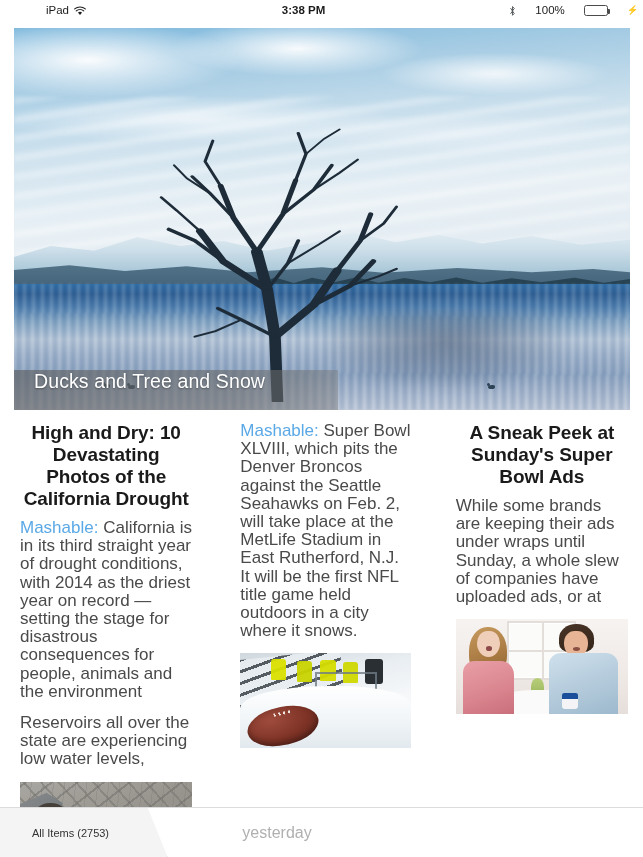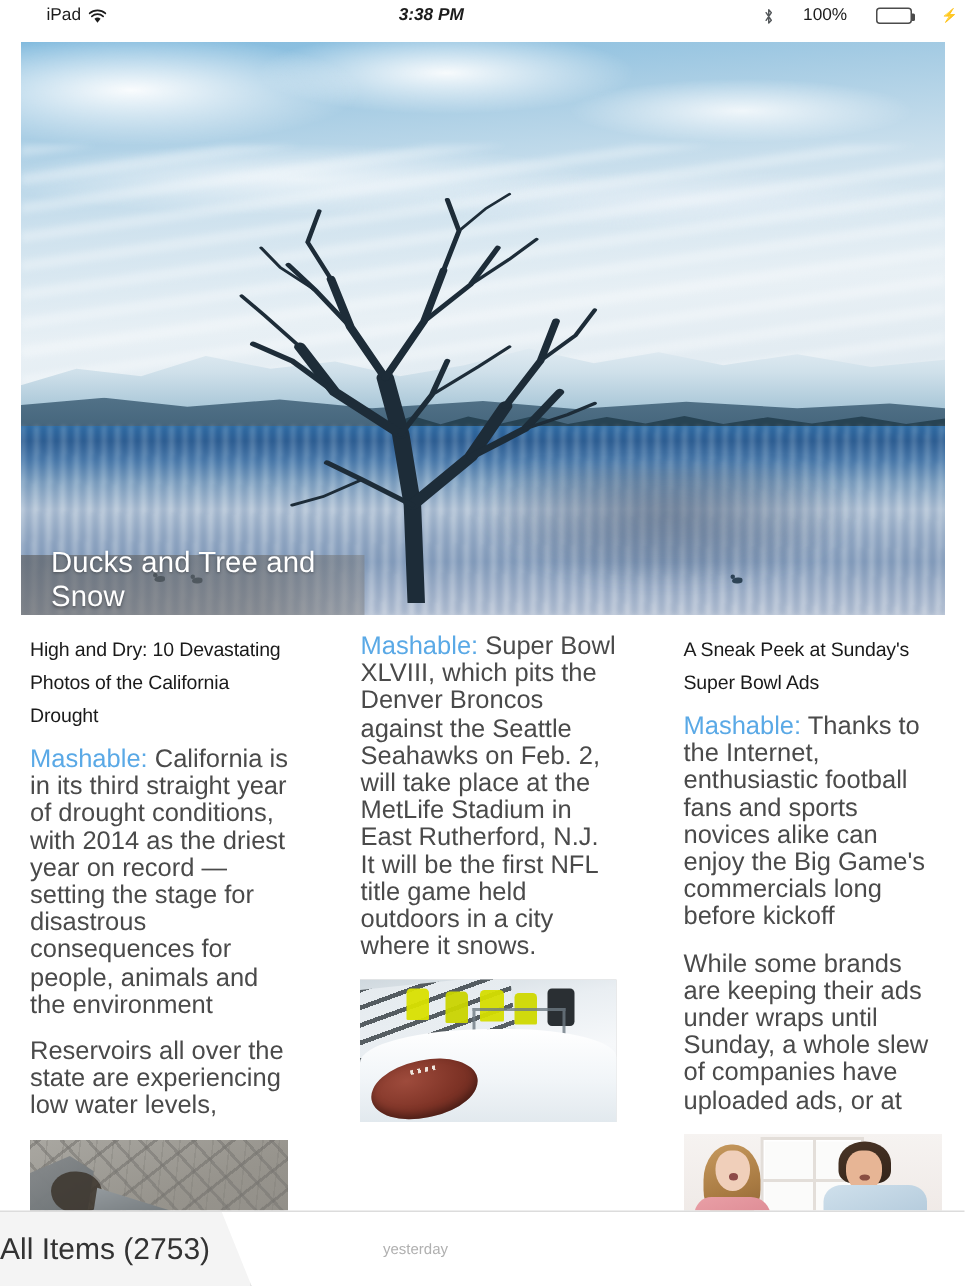--- a/index.html
+++ b/index.html
@@ -12,22 +12,22 @@
     overflow:hidden;
   }
 
   
   .status-bar{
     position:absolute; top:0; left:0; width:643px; height:20px;
     display:flex; align-items:center;
     font-size:11.5px; color:#1c1c1c;
     background:#ffffff;
   }
-  .sb-left{ position:absolute; left:7px; display:flex; align-items:center; gap:5px;padding-left:24px; }
-  .sb-center{ position:absolute; left:0; width:575px; text-align:center; font-weight:bold; font-size:11.5px;font-style:italic; }
+  .sb-left{ position:absolute; left:22px; display:flex; align-items:center; gap:5px;padding-left:24px; }
+  .sb-center{ position:absolute; left:16px; width:575px; text-align:center; font-weight:bold; font-size:11.5px; }
   .sb-right{ position:absolute; right:5px; display:flex; align-items:center; gap:19px; }
   .sb-device{ font-size:11.5px; }
   .wifi-icon{ display:inline-block; width:12px; height:10px; position:relative; top:1px; }
   .bt-icon{ display:inline-block; width:7px; height:12px; position:relative; top:1px; }
   .batt-pct{ font-size:11.5px; }
   .battery{
     position:relative; width:24px; height:11px;
     border:1px solid #4b4b4b; border-radius:2.5px;
     padding:1px; background:#fff;
   }
@@ -110,23 +110,23 @@
   .duck{ position:absolute; width:7px; height:4px; background:#22384a; border-radius:60% 40% 50% 50%; opacity:.9; }
   .duck::before{ content:""; position:absolute; left:-1px; top:-2px; width:3px; height:3px; background:#22384a; border-radius:50%; }
   .duck-1{ left:14.5%; top:79%; }
   .duck-2{ left:18.5%; top:80.5%; }
   .duck-3{ left:77%; top:80.5%; }
 
   .tree{ position:absolute; left:21%; top:24%; width:42%; height:74%; }
 
   .hero-caption{
     position:absolute; left:0; bottom:0;
-    width:229px; height:40px;
+    width:324px; height:40px;
     background:linear-gradient(90deg, rgba(92,92,92,.62) 0%, rgba(105,105,105,.60) 70%, rgba(120,120,120,.46) 100%);
-    display:flex; align-items:flex-end;
+    display:flex; align-items:flex-start;
   }
   .hero-caption span{
     color:#ffffff; font-size:19.5px; padding-left:20px;
     text-shadow:0 1px 2px rgba(0,0,0,.35);
     letter-spacing:.1px;
   }
 
   
   .columns{
     position:absolute; left:0; top:422px; width:643px; height:385px;
@@ -134,23 +134,24 @@
   }
   .column{
     width:214.33px;
     padding:0 22px 0 20px;
     overflow:hidden;
   }
   .col-2{ padding-left:26px; padding-right:18px; }
   .col-3{ padding-left:27px; padding-right:15px; }
 
   .headline{
-    font-size:13px; line-height:22px; color:#1a1a1a;
-    font-weight:normal; margin:0 0 9px 0;
+    font-size:19px; line-height:22px; color:#1a1a1a;
+    font-weight:bold; margin:0 0 9px 0;
     letter-spacing:-.1px;
+    text-align:center;
   }
   .body-para{
     font-size:17px; line-height:18.2px; color:#4a4a4a;
     margin:0 0 13px 0;
   }
   .source{ color:#5aa9e6; }
   .thumb{
     width:100%; height:95px; margin-top:2px;
     overflow:hidden; position:relative; background:#cfcfcf;
   }
@@ -249,26 +250,26 @@
   }
   .tab-all-items{
     position:absolute; left:0; top:0; height:50px; width:168px;
     background:#f4f4f4;
     border-right:1px solid #d8d8d8;
     display:flex; align-items:center;
     transform:skewX(0deg);
     clip-path:polygon(0 0, 88% 0, 100% 100%, 0 100%);
   }
   .tab-all-items-label{
-    font-size:20px; color:#333333; white-space:nowrap;
+    font-size:11px; color:#333333; padding-left:32px; white-space:nowrap;
   }
   .bottom-center{
     position:absolute; left:0; top:0; width:554px; height:50px;
     display:flex; align-items:center; justify-content:center;
-    font-size:10px; color:#b0b0b0;
+    font-size:16px; color:#b0b0b0;
     pointer-events:none;
   }
 </style>
 </head>
 <body>
 
 <div class="status-bar">
   <div class="sb-left">
     <span class="sb-device">iPad</span>
     <span class="wifi-icon">
@@ -371,21 +372,20 @@
       <div class="t2-snowbank"></div>
       <div class="t2-ball">
         <div class="t2-laces"></div>
 
       </div>
     </div>
   </div>
 
   <div class="column col-3">
     <h2 class="headline">A Sneak Peek at Sunday's Super Bowl Ads</h2>
-    <p class="body-para"><span class="source">Mashable:</span><span> Thanks to the Internet, enthusiastic football fans and sports novices alike can enjoy the Big Game's commercials long before kickoff</span></p>
     <p class="body-para">While some brands are keeping their ads under wraps until Sunday, a whole slew of companies have uploaded ads, or at</p>
     <div class="thumb">
       <div class="t3-base"></div>
       <div class="t3-window"></div>
       <div class="t3-mullion-v"></div>
       <div class="t3-mullion-h"></div>
       <div class="t3-plant"></div>
       <div class="t3-table"></div>
       <div class="t3-woman-hair"></div>
       <div class="t3-woman-face"></div>

